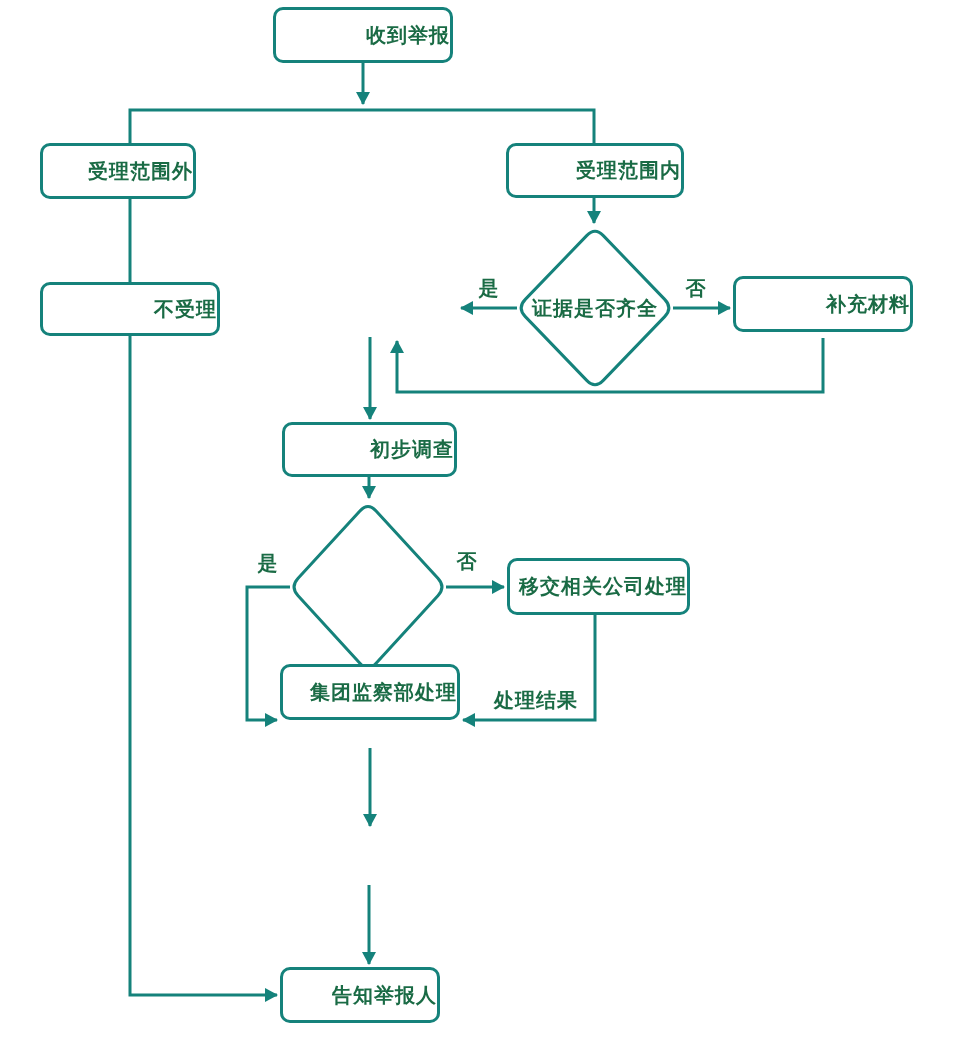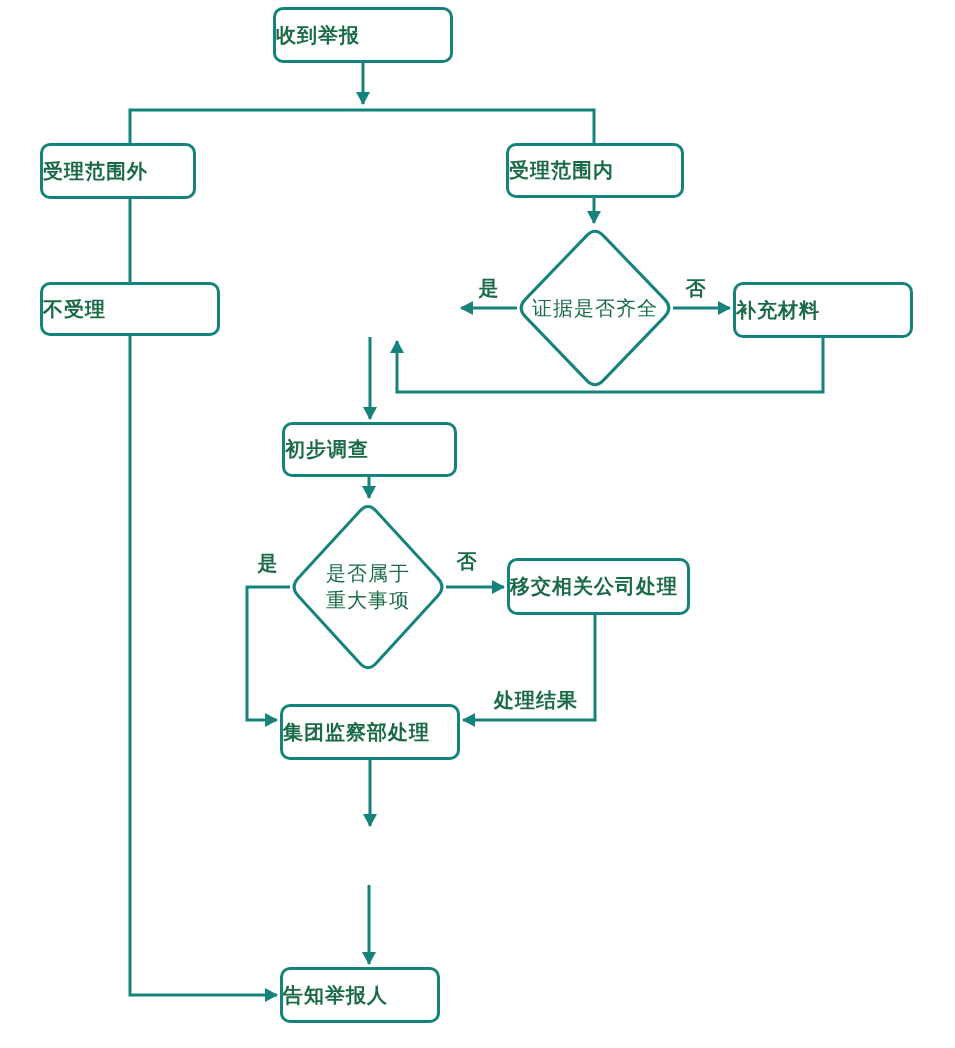--- a/index.html
+++ b/index.html
@@ -22,35 +22,35 @@
   .arrowed { marker-end: url(#arr); }
   .shape { fill: #FFFFFF; stroke: var(--line); stroke-width: 3; }
   .arrhead { fill: var(--line); }
   .node {
     position: absolute;
     border: 3px solid var(--line);
     border-radius: 10px;
     background: #FFFFFF;
     display: flex;
     align-items: center;
-    justify-content: flex-start;
+    justify-content: flex-end;
     color: var(--text);
     font-weight: bold;
     font-size: 20px;
     letter-spacing: 1px;
     text-align: center;
   }
   .dlabel {
     position: absolute;
     display: flex;
     flex-direction: column;
     align-items: center;
     justify-content: center;
     color: var(--text);
-    font-weight: normal;
+    font-weight: bold;
     font-size: 20px;
     line-height: 1.35;
     letter-spacing: 1px;
     text-align: center;
     pointer-events: none;
   }
   .elabel {
     position: absolute;
     transform: translate(-50%, -50%);
     color: var(--text);
@@ -102,49 +102,45 @@
 
   <div class="node" style="left:40px; top:282px; width:180px; height:54px">
     <span>不受理</span>
   </div>
 
   <div class="node" style="left:506px; top:143px; width:178px; height:55px">
     <span>受理范围内</span>
   </div>
 
 
-  <div class="node" style="left:733px; top:282px; width:180px; height:56px">
+  <div class="node" style="left:733px; top:276px; width:180px; height:56px">
     <span>补充材料</span>
   </div>
 
   <div class="node" style="left:507px; top:558px; width:183px; height:57px">
     <span>移交相关公司处理</span>
   </div>
 
   <div class="node" style="left:282px; top:422px; width:175px; height:55px">
     <span>初步调查</span>
   </div>
 
-  <div class="node" style="left:280px; top:704px; width:180px; height:56px">
+  <div class="node" style="left:280px; top:664px; width:180px; height:56px">
     <span>集团监察部处理</span>
   </div>
 
 
   <div class="node" style="left:280px; top:967px; width:160px; height:56px">
     <span>告知举报人</span>
   </div>
 
   <div class="dlabel" style="left:517px; top:227px; width:156px; height:162px">
     <span>证据是否齐全</span>
   </div>
 
-  <div class="dlabel" style="left:290px; top:502px; width:156px; height:170px">
-    <span>是否属于</span>
-    <span>重大事项</span>
-  </div>
 
   <div class="elabel" style="left:489px; top:288px">是</div>
   <div class="elabel" style="left:696px; top:288px">否</div>
   <div class="elabel" style="left:268px; top:563px">是</div>
   <div class="elabel" style="left:467px; top:561px">否</div>
   <div class="elabel" style="left:536px; top:700px">处理结果</div>
 
 </div>
 
 </body></html>

